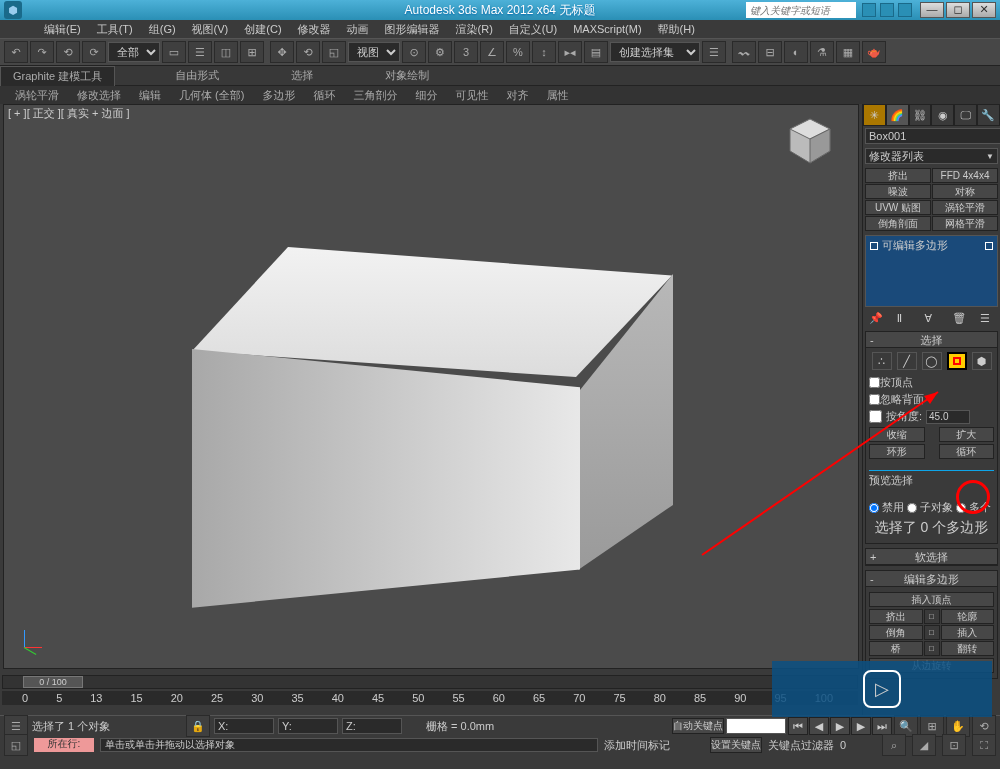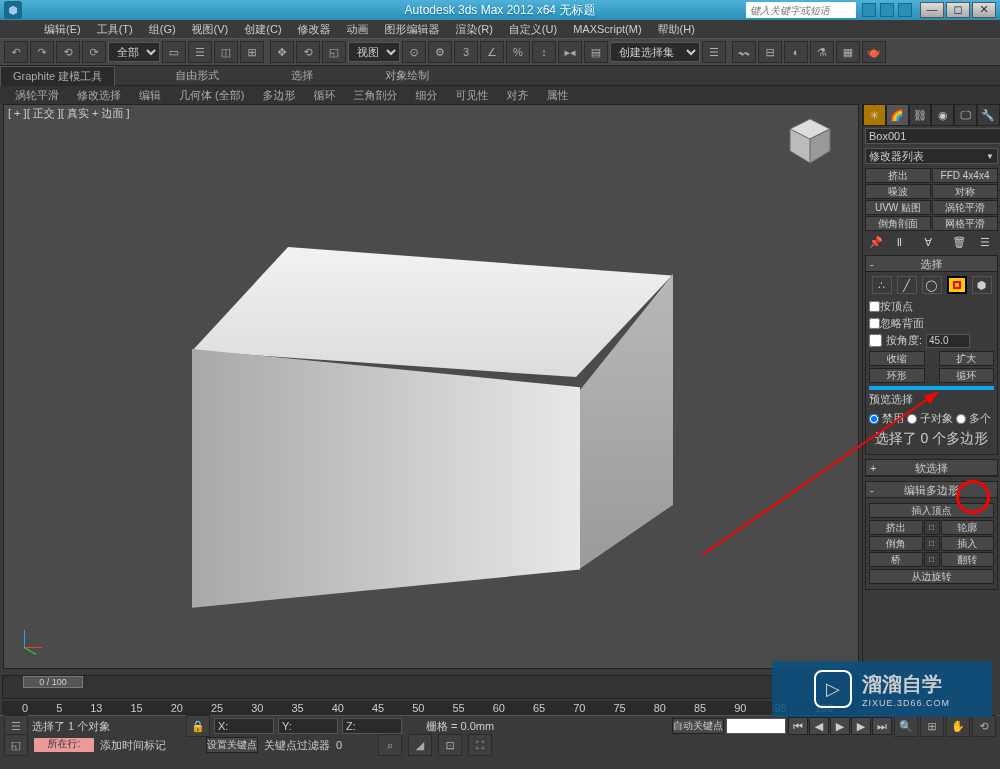--- a/index.html
+++ b/index.html
@@ -87,21 +87,21 @@
 .radio-row { display:flex; align-items:center; gap:3px; font-size:10px; padding:1px 0; }
 .radio-row input { width:10px; height:10px; }
 .sel-count { text-align:center; padding:3px 0; font-size:14px; }
 
 .rollout-btns { display:grid; grid-template-columns:1fr 16px 1fr; gap:1px; }
 .rollout-btns .rb { height:15px; background:#474747; border:1px solid #222; text-align:center; line-height:13px; font-size:10px; }
 .rollout-btns .sb { height:15px; background:#3a3a3a; border:1px solid #222; text-align:center; line-height:13px; font-size:8px; }
 
 
 .timeline-area { position:absolute; left:0; bottom:54px; width:860px; height:42px; background:#3a3a3a; }
-.slider-track { height:24px; background:#333; border:1px solid #222; margin:2px; position:relative; }
+.slider-track { height:14px; background:#333; border:1px solid #222; margin:2px; position:relative; }
 .slider-thumb { position:absolute; left:20px; top:0; width:60px; height:12px; background:#555; border:1px solid #777; text-align:center; line-height:10px; font-size:9px; }
 .ruler { height:14px; background:#2a2a2a; margin:0 2px; display:flex; align-items:center; font-size:9px; color:#888; gap:28px; padding-left:20px; overflow:hidden; }
 
 .statusbar { position:absolute; left:0; bottom:0; width:1000px; height:54px; background:#3a3a3a; border-top:1px solid #555; }
 .status-row1 { height:20px; display:flex; align-items:center; padding:0 4px; gap:4px; }
 .status-row1 .coord { width:60px; height:16px; background:#2a2a2a; border:1px solid #555; font-size:10px; padding:0 3px; display:flex; align-items:center; }
 .status-row2 { height:18px; display:flex; align-items:center; padding:0 4px; gap:6px; }
 .status-row2 .prompt { flex:1; background:#2a2a2a; height:14px; border:1px solid #555; padding:0 4px; font-size:10px; line-height:12px; }
 .selset-field { width:60px; height:16px; background:#fff; border:1px solid #555; }
 .playback { display:flex; gap:1px; }
@@ -249,20 +249,27 @@
   <div class="mod-buttons">
     <div class="mb">挤出</div>
     <div class="mb">FFD 4x4x4</div>
     <div class="mb">噪波</div>
     <div class="mb">对称</div>
     <div class="mb">UVW 贴图</div>
     <div class="mb">涡轮平滑</div>
     <div class="mb">倒角剖面</div>
     <div class="mb">网格平滑</div>
   </div>
+  <div class="mod-stack">
+    <div class="entry">
+      <span class="sq"></span>
+      <span>可编辑多边形</span>
+      <span style="margin-left:auto;width:8px;height:8px;border:1px solid #fff"></span>
+    </div>
+  </div>
   <div class="stack-tools">
     <span>📌</span>
     <span>Ⅱ</span>
     <span>∀</span>
     <span>🗑</span>
     <span>☰</span>
   </div>
 
   <div class="rollout" style="position:relative">
     <div class="rollout-hdr"><span class="minus">-</span><span>选择</span></div>
@@ -290,21 +297,21 @@
           <span class="spin">45.0</span>
         </div>
       <div class="btn-row">
           <div class="b">收缩</div>
           <div class="b">扩大</div>
         </div>
       <div class="btn-row">
           <div class="b">环形</div>
           <div class="b">循环</div>
         </div>
-      <div style="border-top:4px solid #0ea5e9;margin:3px 0;padding-top:2px"><span>预览选择</span></div>
+      <div style="border-top:1px solid #0ea5e9;margin:11px 0;padding-top:2px"><span>预览选择</span></div>
       <div class="radio-row">
         <input type="radio" checked="" style="">
           <span>禁用</span>
         <input type="radio" style="">
           <span>子对象</span>
         <input type="radio" style="">
           <span>多个</span>
       </div>
       <div class="sel-count">选择了 0 个多边形</div>
     </div>
@@ -395,30 +402,27 @@
       </div>
       <div class="tbtn">🔍</div>
       <div class="tbtn">⊞</div>
       <div class="tbtn">✋</div>
       <div class="tbtn">⟲</div>
     </div>
   </div>
   <div class="status-row2">
     <div class="tbtn">◱</div>
     <div class="pinklabel">所在行:</div>
+    <div class="prompt">单击或单击并拖动以选择对象</div>
     <span style="width:100px">添加时间标记</span>
     <div class="autokey">设置关键点</div>
     <span>关键点过滤器</span>
     <div class="coord" style="width:36px">0</div>
     <div class="tbtn">⌕</div>
     <div class="tbtn">◢</div>
     <div class="tbtn">⊡</div>
     <div class="tbtn">⛶</div>
   </div>
 </div>
 
 <div class="watermark">
   <div class="logo">▷</div>
-  <div class="txt">
-    <div class="big">溜溜自学</div>
-    <div class="small">ZIXUE.3D66.COM</div>
-  </div>
 </div>
 
 </body></html>

